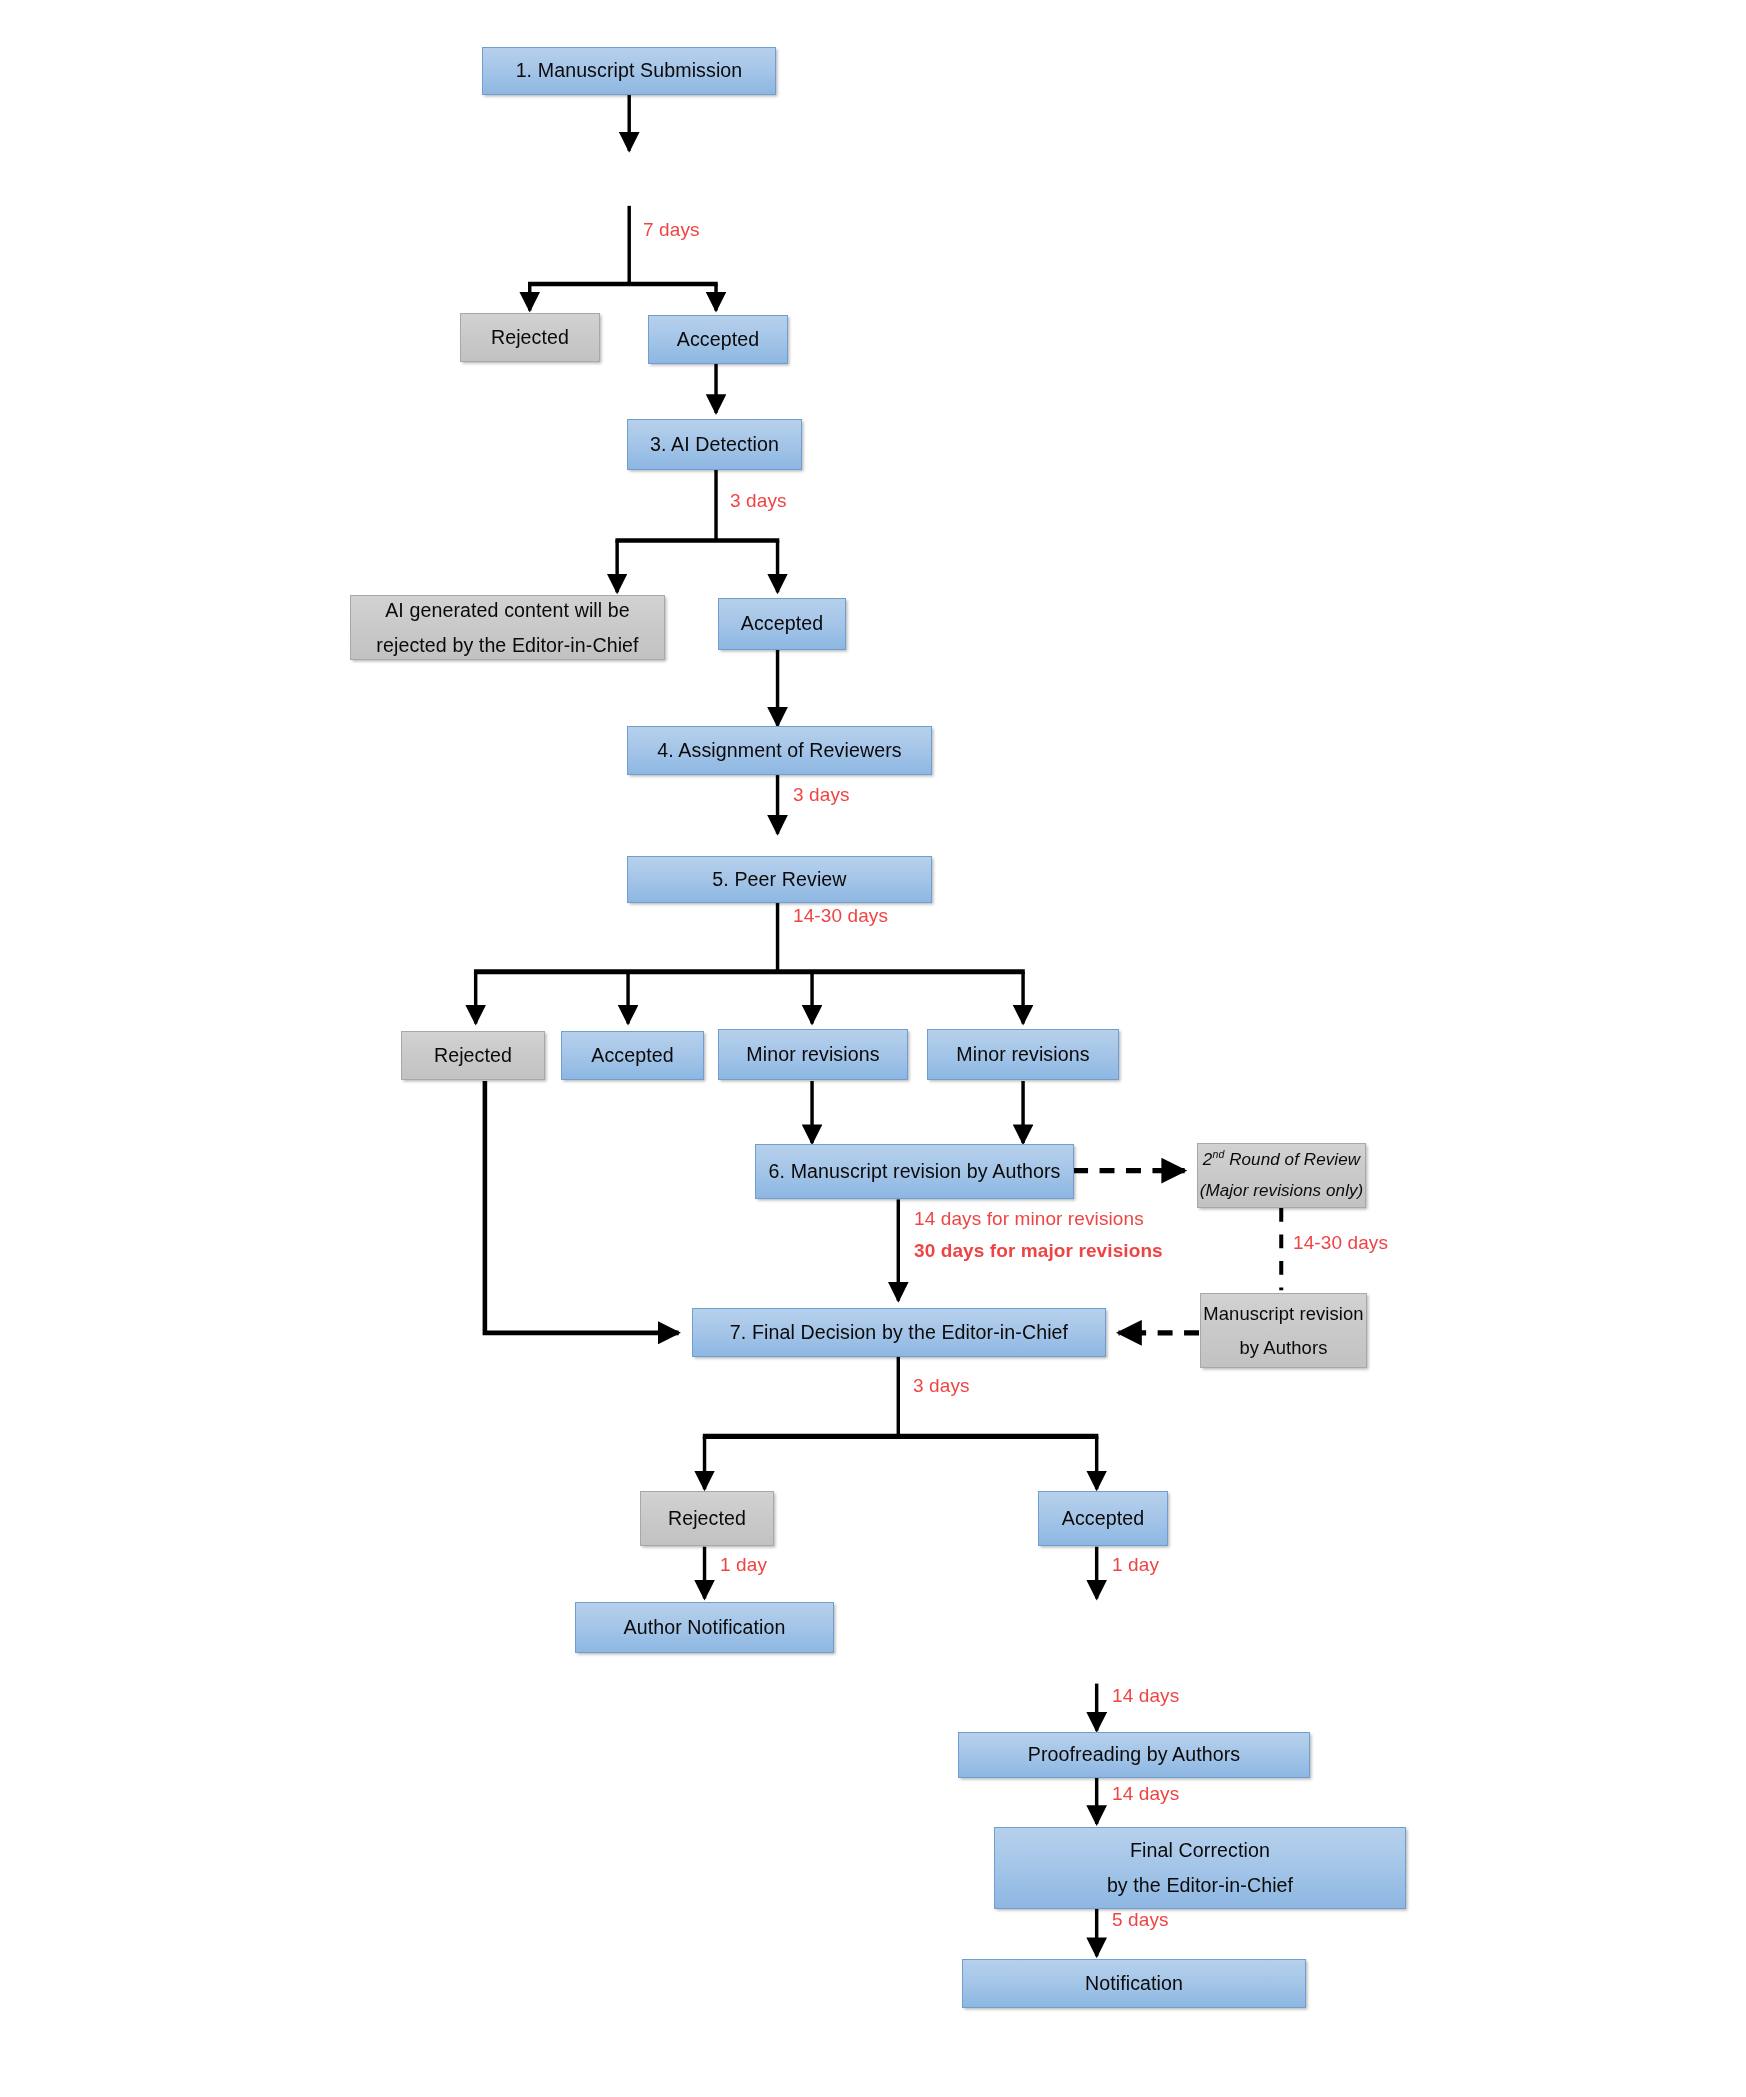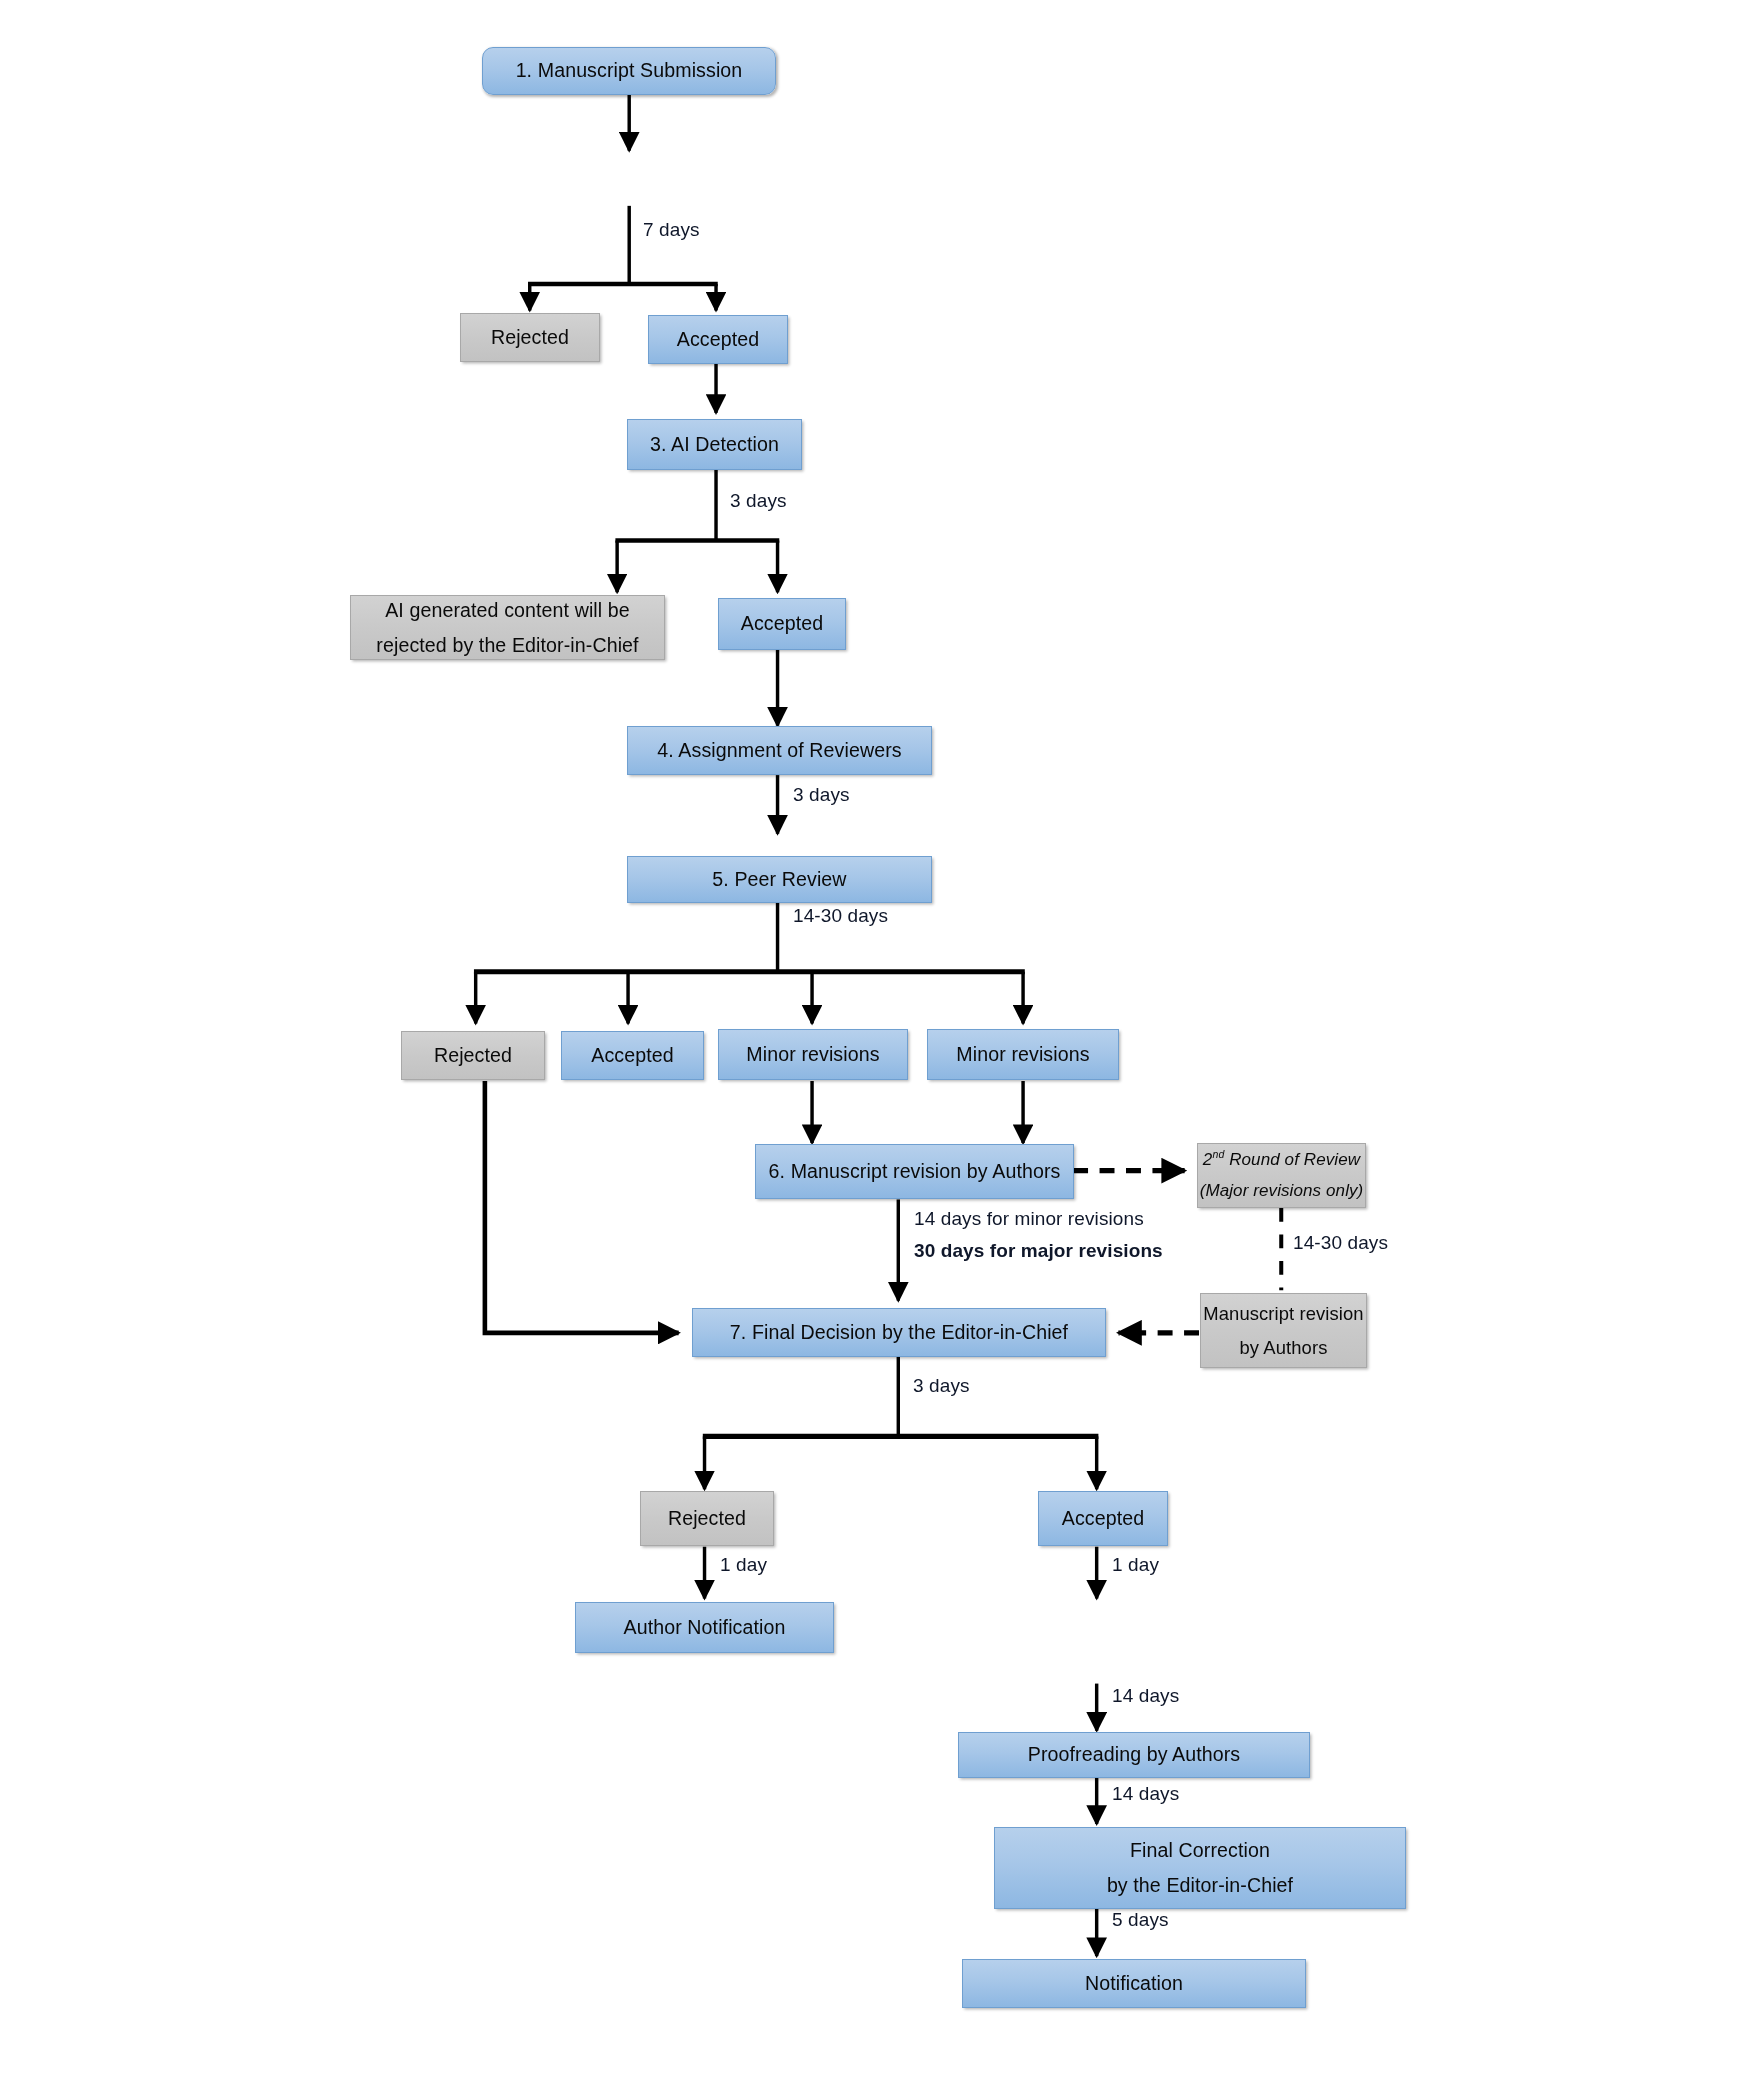--- a/index.html
+++ b/index.html
@@ -50,21 +50,21 @@
   .node .line2 {
     display: block;
   }
   .node sup {
     font-size: 0.62em;
     vertical-align: super;
     line-height: 0;
   }
   .edge-label {
     position: absolute;
-    color: #0f172a;
+    color: #ef4444;
     font-size: 19px;
     white-space: nowrap;
     letter-spacing: 0.1px;
   }
 </style>
 </head>
 <body>
 
 <div id="stage">
 
@@ -126,21 +126,21 @@
     <path d="M 1907 2690 L 1907 2780" stroke="#000" stroke-width="6" fill="none" marker-end="url(#arrow)"></path>
 
     <path d="M 1907 2928 L 1907 3010" stroke="#000" stroke-width="6" fill="none" marker-end="url(#arrow)"></path>
 
     <path d="M 1907 3090 L 3036 3090" stroke="none"></path>
     <path d="M 1907 3090 L 1907 3172" stroke="#000" stroke-width="6" fill="none" marker-end="url(#arrow)"></path>
 
     <path d="M 1907 3320 L 1907 3402" stroke="#000" stroke-width="6" fill="none" marker-end="url(#arrow)"></path>
   </svg>
 
-  <div class="node blue" style="left:482px; top:47px; width:294px; height:48px;border-radius:11px;">
+  <div class="node blue" style="left:482px; top:47px; width:294px; height:48px;">
     <span>1. Manuscript Submission</span>
   </div>
 
 
   <div class="edge-label" style="left:643px; top:219px;">7 days</div>
 
   <div class="node gray" style="left:460px; top:313px; width:140px; height:49px;">
     <span>Rejected</span>
   </div>
 

